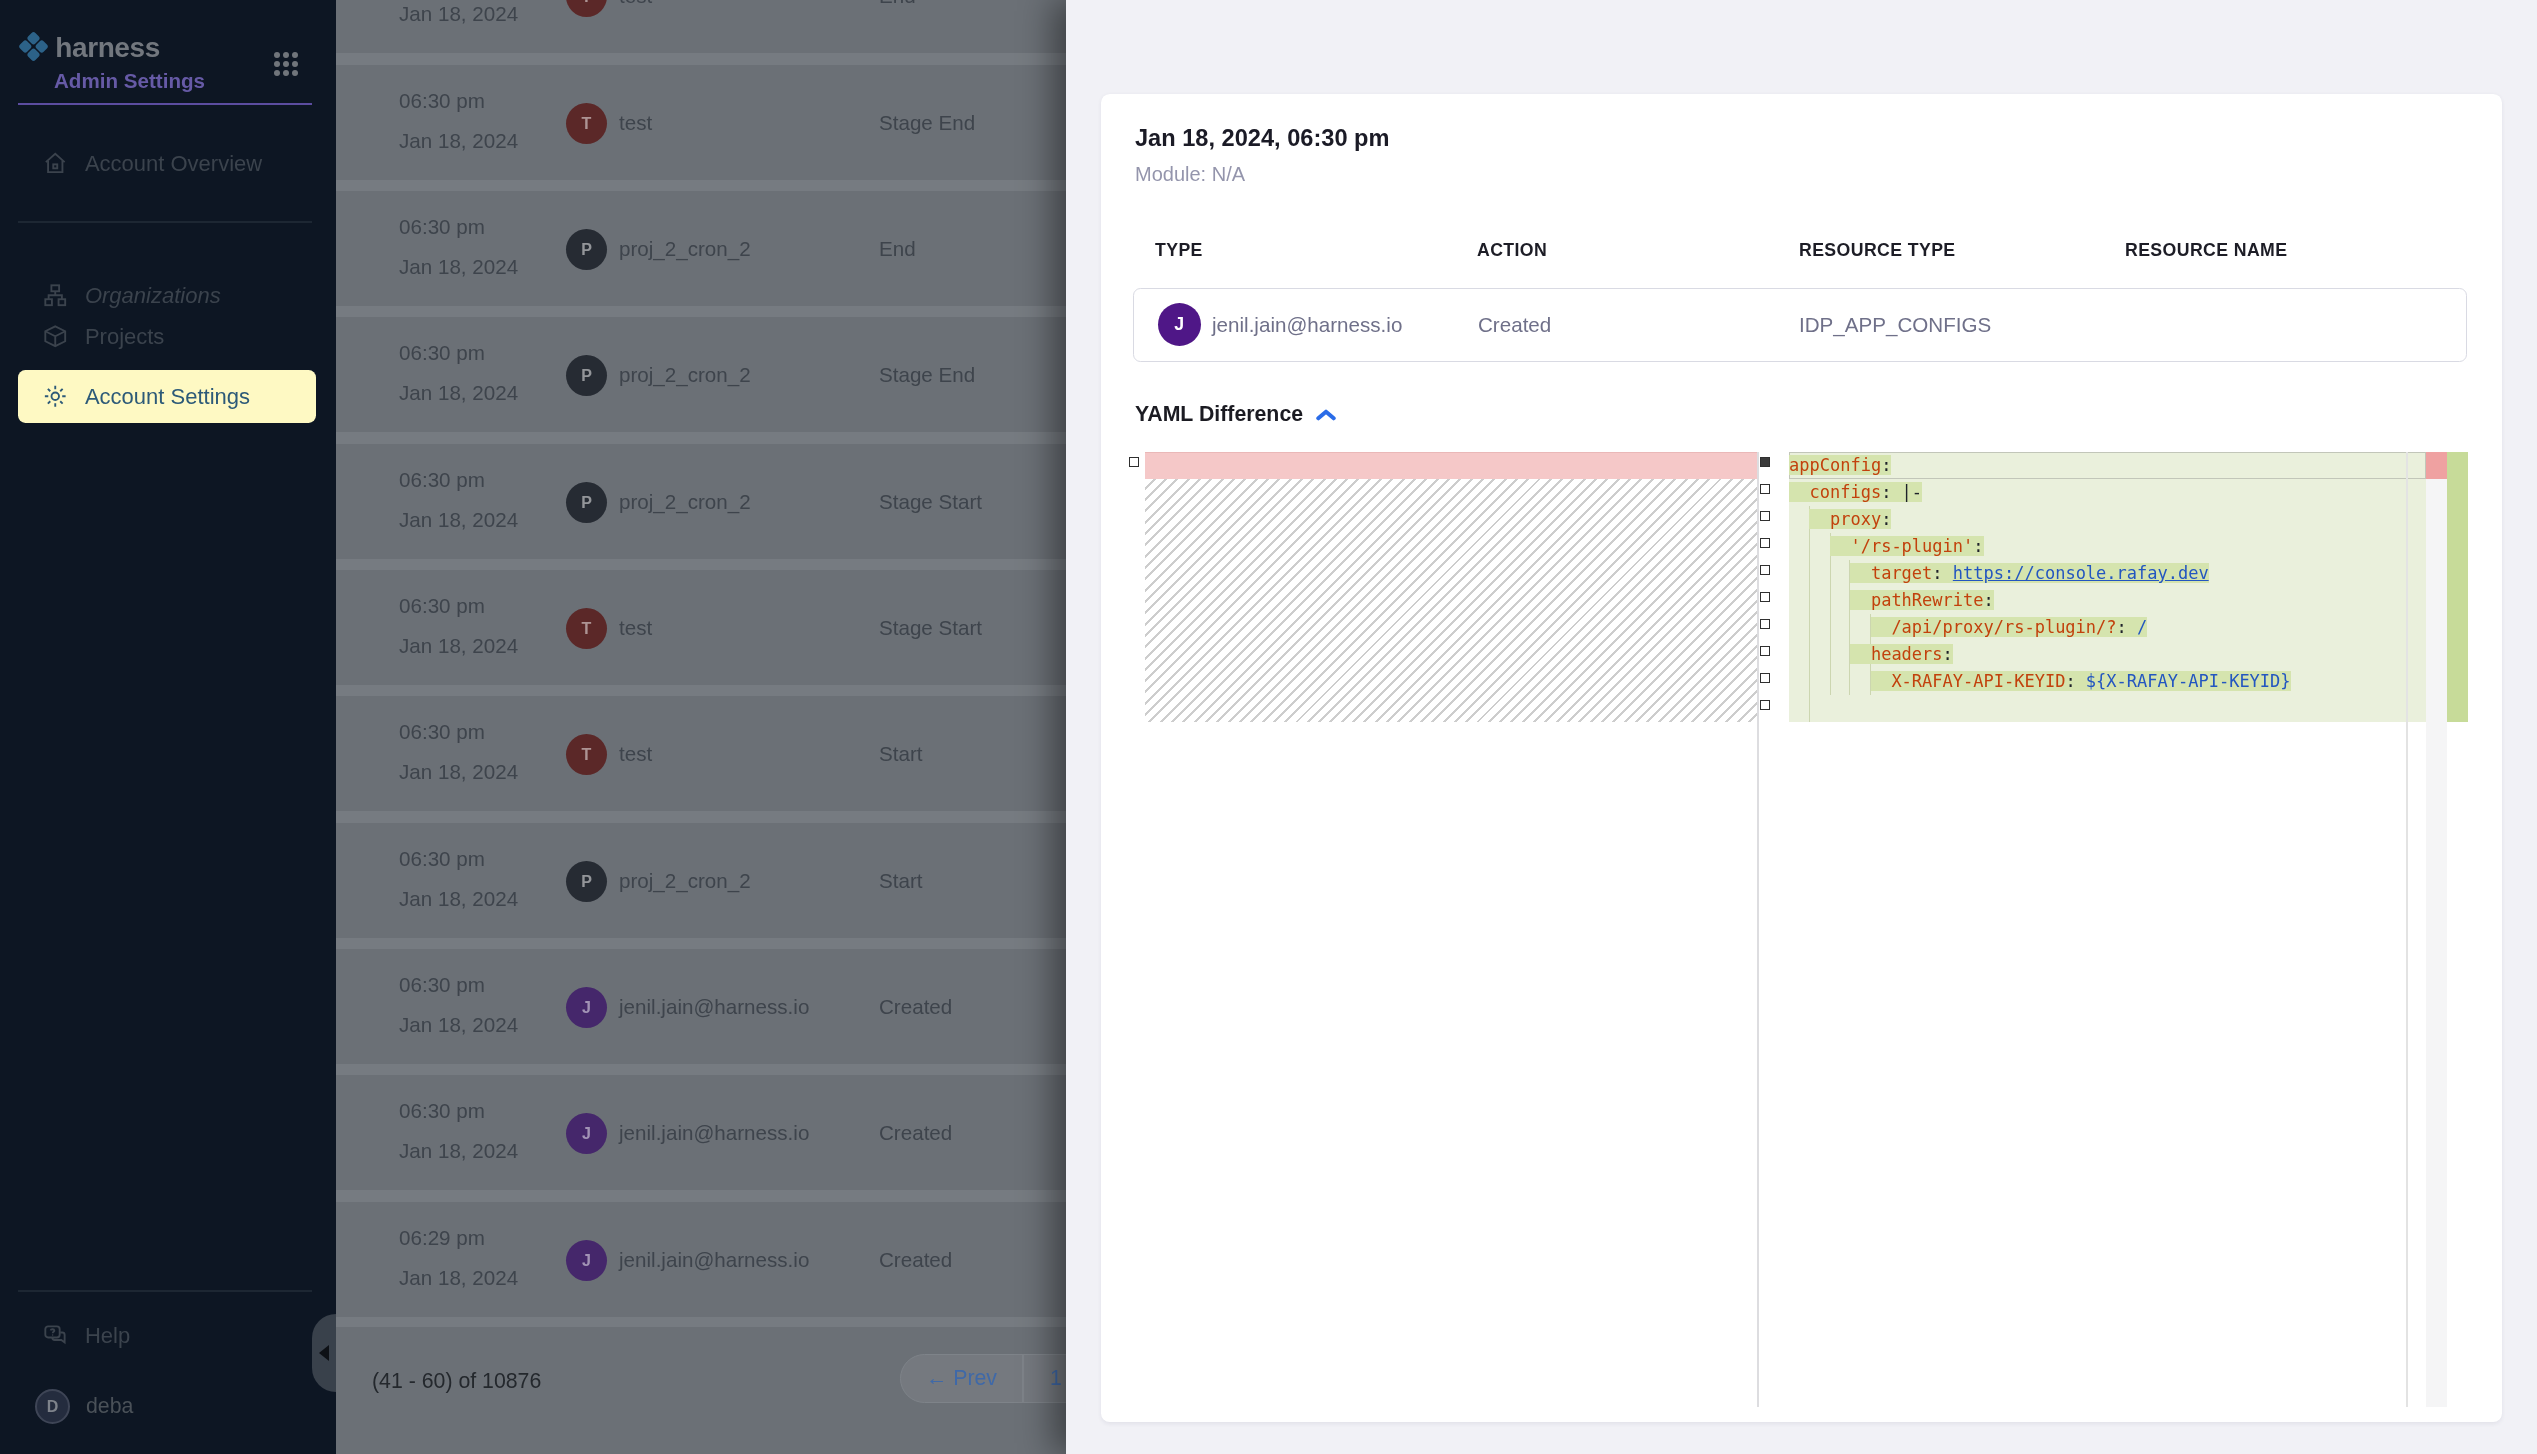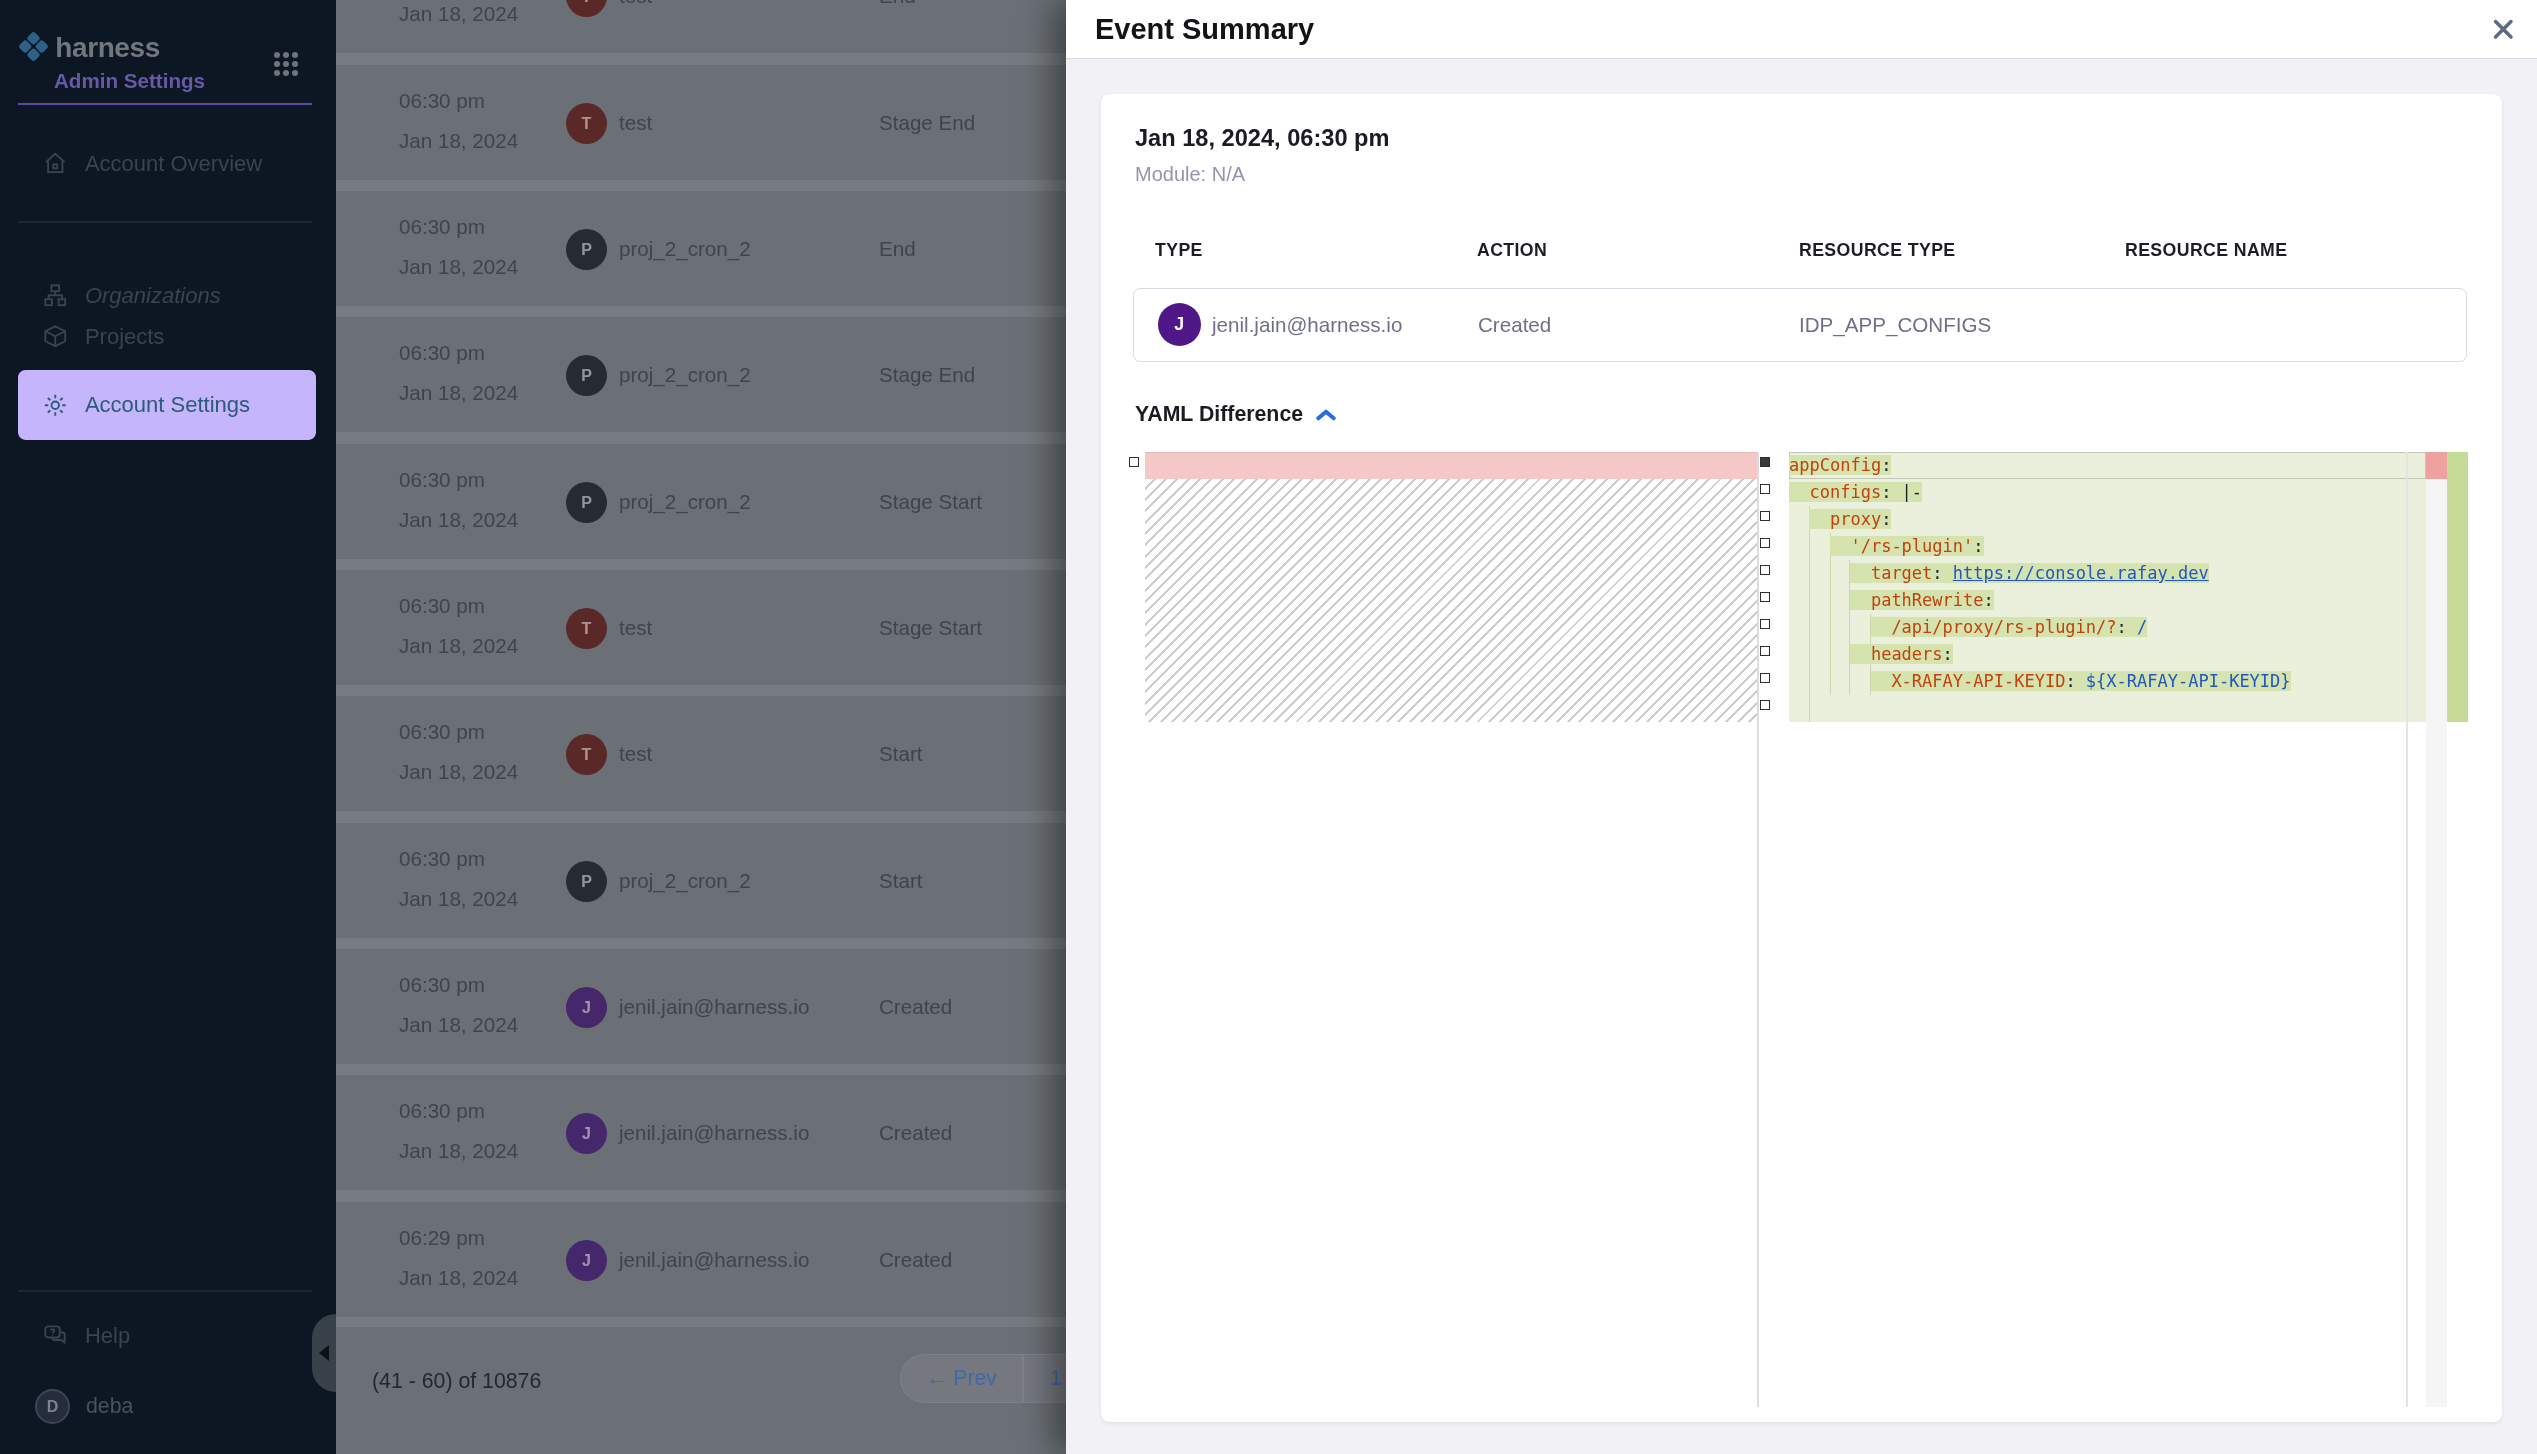--- a/index.html
+++ b/index.html
@@ -9,21 +9,21 @@
   .logo-row{position:absolute;left:18.4px;top:31px;display:flex;align-items:center}
   .logo-text{font-size:28px;font-weight:bold;color:#72777e;margin-left:5.9px;letter-spacing:-0.4px}
   .grid-icon{position:absolute;left:274px;top:52px;display:grid;grid-template-columns:repeat(3,1fr);gap:3.3px}
   .grid-icon i{width:5.9px;height:5.9px;border-radius:50%;background:#70757b}
   .admin{position:absolute;left:54px;top:69px;font-size:20.6px;font-weight:600;color:#665aa6}
   .purple-line{position:absolute;left:18.4px;right:24px;top:103px;height:2.2px;background:#5c4da0}
   .nav-item{position:absolute;left:18.4px;width:298px;height:47px;display:flex;align-items:center;color:#3b434d;font-size:22px}
   .nav-item .nicon{width:26.5px;height:26.5px;margin-left:24px;flex:0 0 auto}
   .nav-item .nicon svg{width:26.5px;height:26.5px;display:block}
   .nav-item .nlabel{margin-left:16px;white-space:nowrap}
-  .nav-item.active{background:#c4b5fd;border-radius:7.4px;color:#2d5a78;height:70px}
+  .nav-item.active{background:#fef9c3;border-radius:7.4px;color:#2d5a78;height:53px}
   .sdivider{position:absolute;left:18.4px;right:24px;height:1.5px;background:#1d2733}
   .user-row{position:absolute;left:35px;top:1389px;display:flex;align-items:center}
   .uavatar{width:31px;height:31px;border-radius:50%;background:#242c3e;border:2.2px solid #3e4556;color:#7e838b;font-size:16px;font-weight:bold;display:flex;align-items:center;justify-content:center}
   .uname{margin-left:16px;color:#4a5158;font-size:21.3px}
   .collapse-tab{position:absolute;left:312px;top:1314px;width:23.6px;height:78px;background:#39414b;border-radius:44px 0 0 44px}
   .collapse-tab .tri{position:absolute;left:6.6px;top:31px;width:0;height:0;border-right:10.3px solid #0e1116;border-top:8px solid transparent;border-bottom:8px solid transparent}
   
   .listpane{position:absolute;left:336px;top:0;width:731px;height:100%;overflow:hidden}
   .arow{position:absolute;left:0;width:100%;height:115px;background:#6b7076}
   .arow .time{position:absolute;left:63px;top:24px;font-size:20.6px;color:#3e444c}
@@ -251,26 +251,20 @@
       <div class="range">(41 - 60) of 10876</div>
       <div class="pager">
         <span class="prev">← Prev</span>
         <span class="pgdiv"></span>
         <span class="pnum">1</span>
       </div>
     </div>
   </div>
 
   <div class="modal">
-    <div class="mhead">
-      <div class="mtitle">Event Summary</div>
-      <div class="mclose"><svg viewBox="0 0 24 24" fill="none" stroke="#5d6b7e" stroke-width="3.2" stroke-linecap="round">
-            <path d="M5 5 L19 19 M19 5 L5 19"></path>
-          </svg></div>
-    </div>
     <div class="card">
       <div class="ev-date">Jan 18, 2024, 06:30 pm</div>
       <div class="ev-module">Module: N/A</div>
       <span class="th" style="left:54px">TYPE</span>
       <span class="th" style="left:376px">ACTION</span>
       <span class="th" style="left:698px">RESOURCE TYPE</span>
       <span class="th" style="left:1024px">RESOURCE NAME</span>
       <div class="erow">
         <span class="eav">J</span>
         <span class="ecell" style="left:78px">jenil.jain@harness.io</span>

